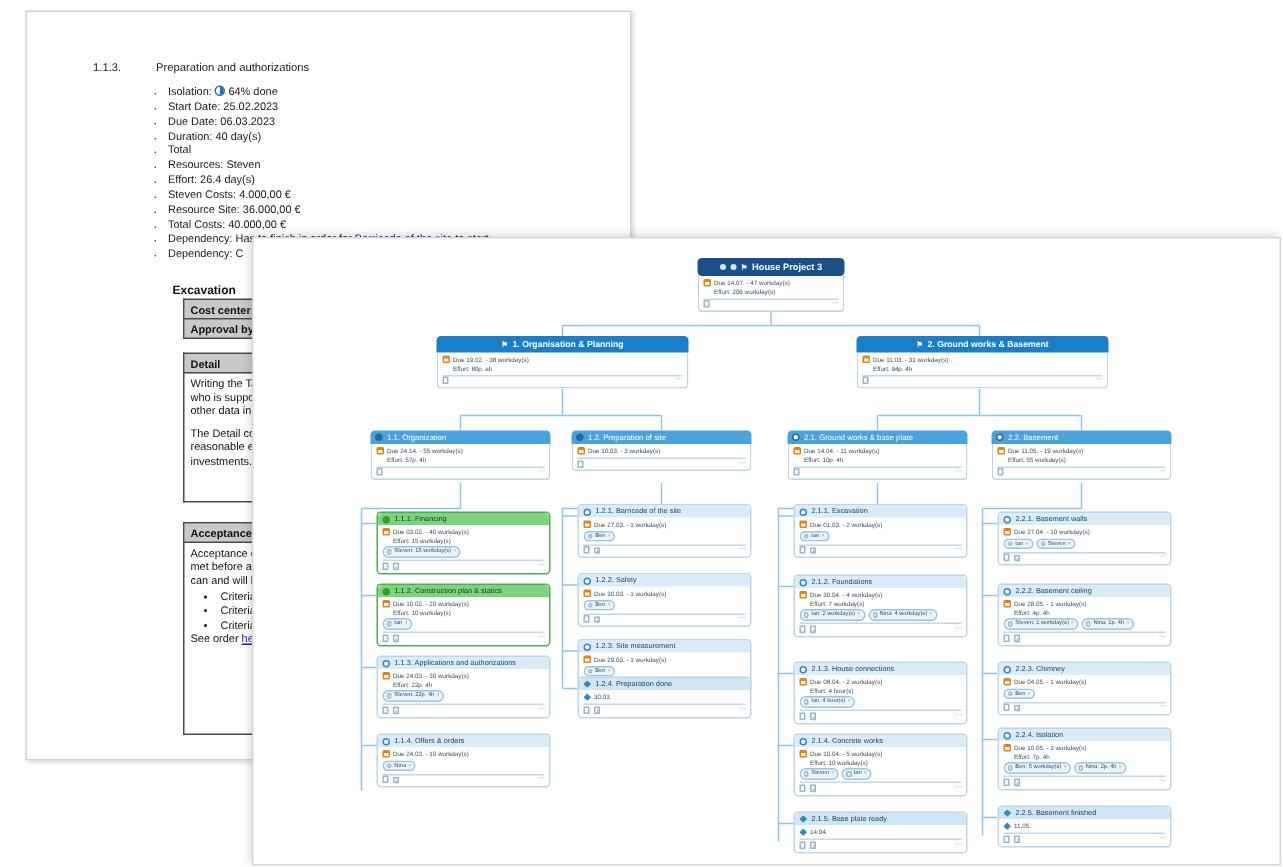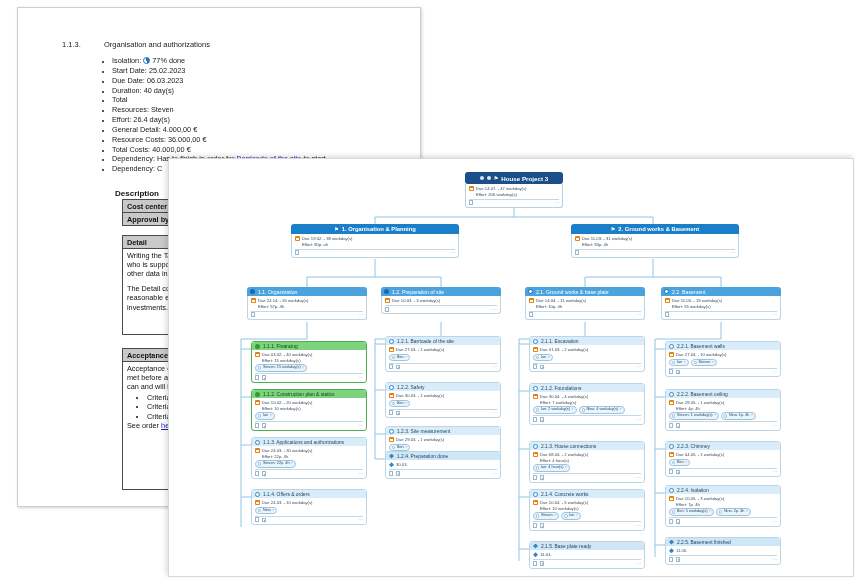--- a/index.html
+++ b/index.html
@@ -122,47 +122,47 @@
   .leaf.milestone .title-bar { background:#cfe6f6; color:#1d3f5c; }
   .ms-ico { width:5px; height:5px; flex:0 0 auto;
     background:#2f86c8; clip-path: polygon(50% 0,100% 50%,50% 100%,0 50%); }
 </style>
 </head>
 <body>
 
 <div id="doc-page">
 
   <div class="doc-heading">
-    <span class="num">1.1.3.</span><span>Organisation and authorizations</span>
+    <span class="num">1.1.3.</span><span>Preparation and authorizations</span>
   </div>
 
   <ul class="doc-list">
     <li>
       <span>Isolation:</span>
       <span class="prog-icon"></span>
-      <span>77% done</span>
+      <span>64% done</span>
     </li>
     <li>Start Date: 25.02.2023</li>
     <li>Due Date: 06.03.2023</li>
     <li>Duration: 40 day(s)</li>
     <li>Total</li>
     <li>Resources: Steven</li>
     <li>Effort: 26.4 day(s)</li>
-    <li>General Detail: 4.000,00 €</li>
-    <li>Resource Costs: 36.000,00 €</li>
+    <li>Steven Costs: 4.000,00 €</li>
+    <li>Resource Site: 36.000,00 €</li>
     <li>Total Costs: 40.000,00 €</li>
     <li>
       <span>Dependency: Has to finish in order for</span>
       <a class="doc-link" href="#">Barricade of the site</a>
       <span>to start</span>
     </li>
     <li>Dependency: C</li>
   </ul>
 
-  <div class="doc-sec-title" id="desc-title">Description</div>
+  <div class="doc-sec-title" id="desc-title">Excavation</div>
 
   <table class="doc-table" style="top:191px; width:196px;">
     <tbody>
         <tr>
       <td class="hdr" style="width:196px;">Cost center:</td>
     </tr>
     <tr>
       <td class="hdr">Approval by:</td>
     </tr>
   </tbody>

